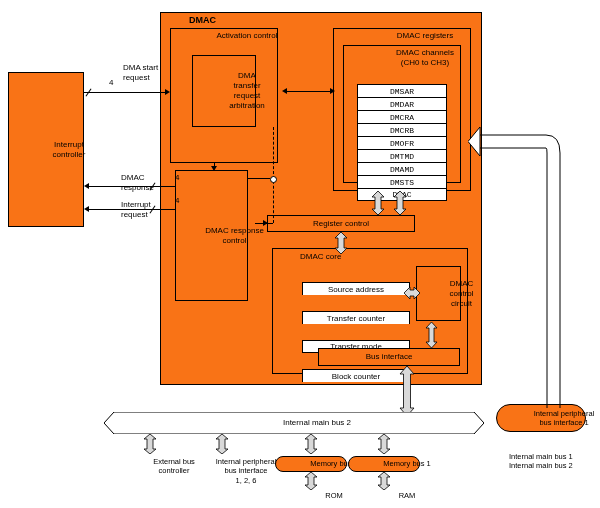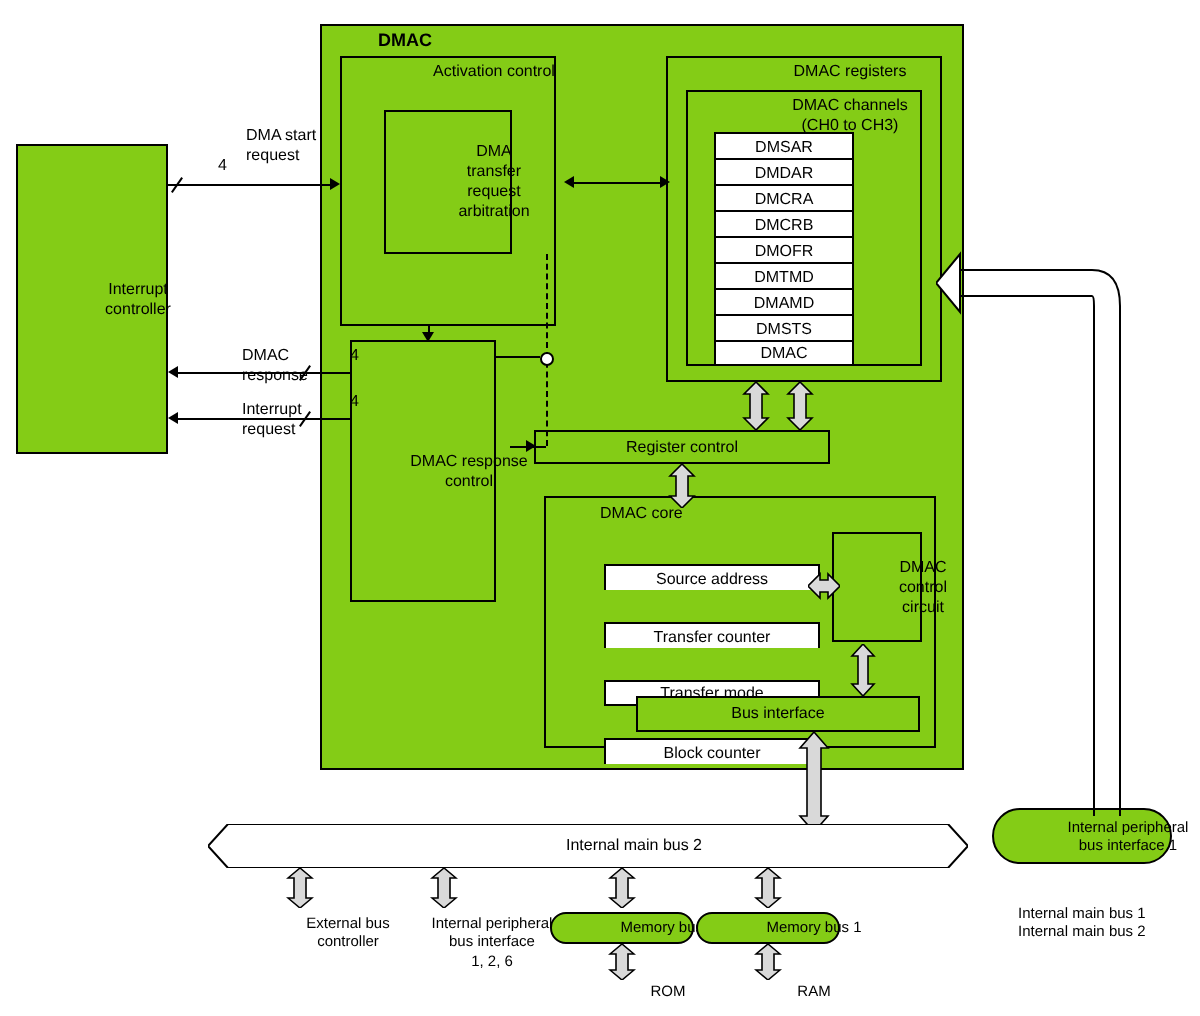--- a/index.html
+++ b/index.html
@@ -13,21 +13,21 @@
     height: 508px;
     font-family: "Liberation Sans", sans-serif;
     font-size: 8px;
     color: #000;
     overflow: hidden;
     background: #fff;
   }
   .box {
     position: absolute;
     border: 1px solid #000;
-    background: #84cc16;
+    background: #f97316;
     box-sizing: border-box;
   }
   .lbl {
     position: absolute;
     text-align: center;
     line-height: 1.25;
     white-space: pre-line;
     box-sizing: border-box;
     margin-left: 23px;
   }
@@ -114,21 +114,21 @@
 request
 arbitration</div>
 
   <div class="box" style="left:333px; top:28px; width:138px; height:163px;"></div>
   <div class="lbl" style="left:333px; top:31px; width:138px;">DMAC registers</div>
 
   <div class="box" style="left:343px; top:45px; width:118px; height:138px;"></div>
   <div class="lbl" style="left:343px; top:48px; width:118px;">DMAC channels
 (CH0 to CH3)</div>
 
-  <div style="position:absolute; left:357px; top:66px; width:70px;">
+  <div style="position:absolute; left:357px; top:84px; width:90px;font-family:Liberation Mono, monospace;">
     <div class="reg-row">DMSAR</div>
     <div class="reg-row">DMDAR</div>
     <div class="reg-row">DMCRA</div>
     <div class="reg-row">DMCRB</div>
     <div class="reg-row">DMOFR</div>
     <div class="reg-row">DMTMD</div>
     <div class="reg-row">DMAMD</div>
     <div class="reg-row">DMSTS</div>
     <div class="reg-row last">DMAC</div>
   </div>

